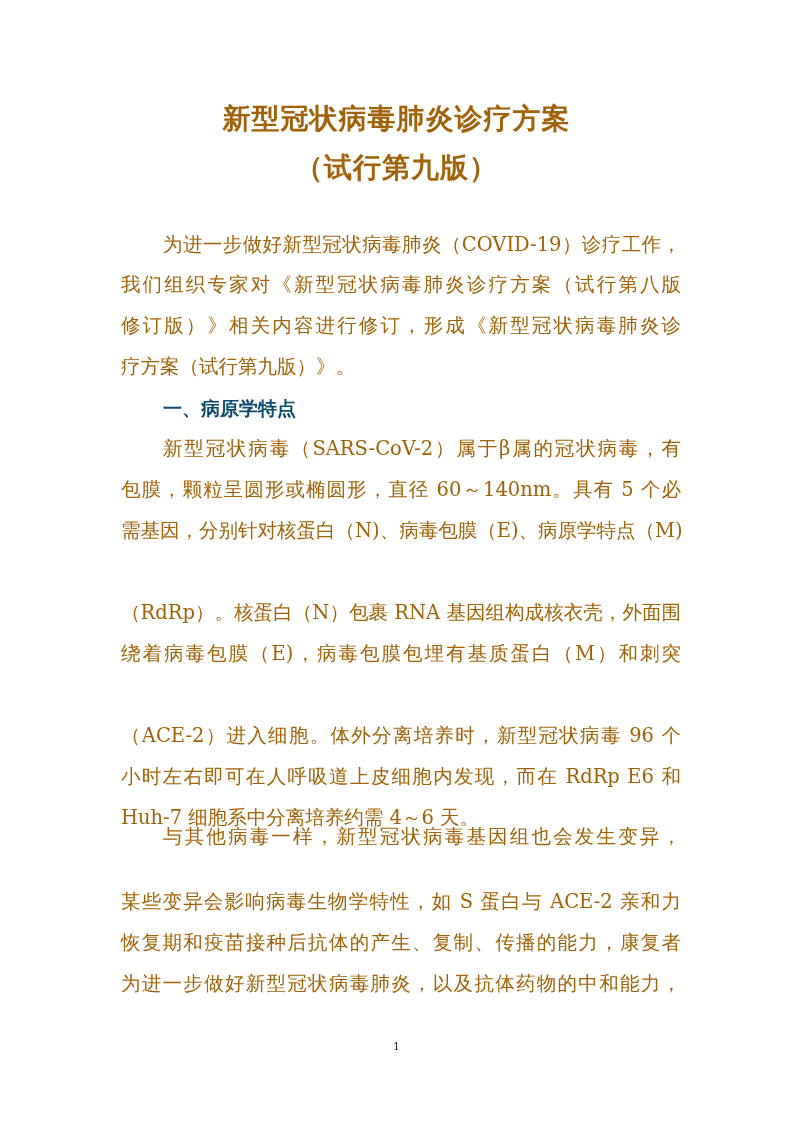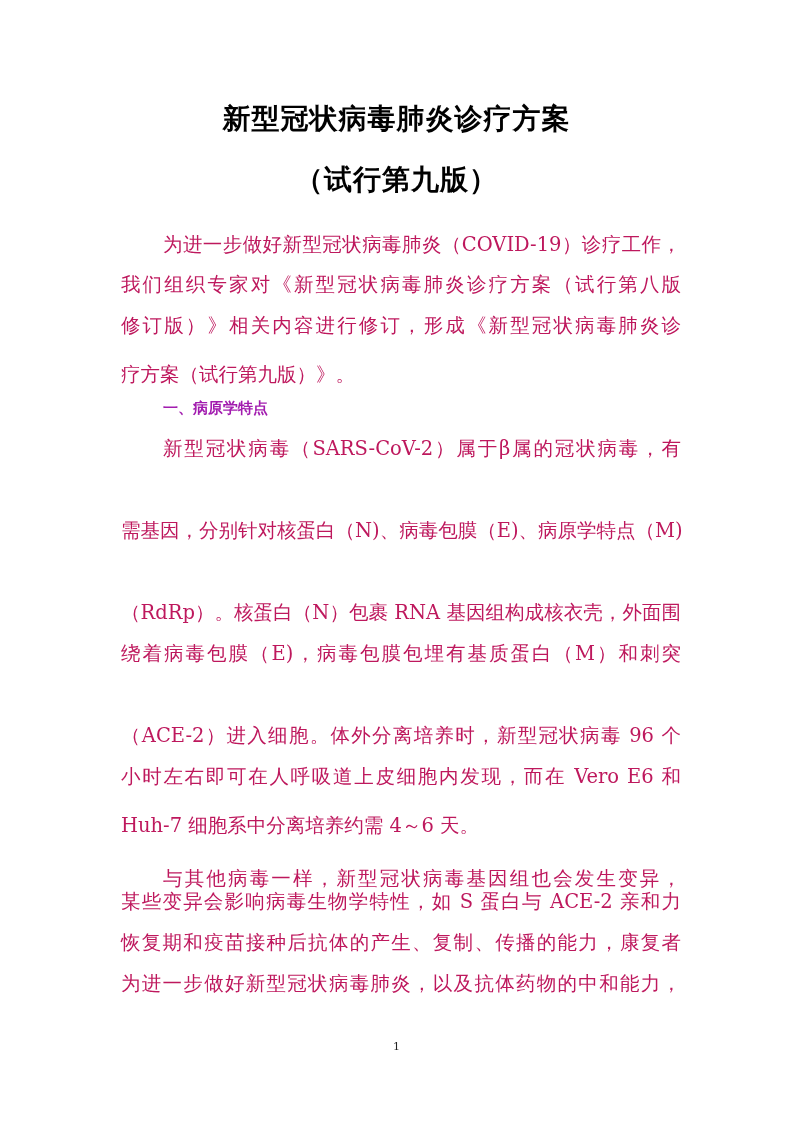--- a/index.html
+++ b/index.html
@@ -1,55 +1,56 @@
 <!DOCTYPE html>
 <html><head>
 <meta charset="utf-8">
 <style>
   html, body { margin: 0; padding: 0; background: #ffffff; }
   body { width: 793px; height: 1122px; position: relative; overflow: hidden;
          font-family: "DejaVu Serif", "Liberation Serif", serif; color: #1a1a1a; }
   .page { position: absolute; left: 0; top: 0; width: 793px; height: 1122px; }
   .title { position: absolute; left: 0; width: 793px; text-align: center;
            font-family: "DejaVu Sans", "Liberation Sans", sans-serif; font-weight: bold;
-           font-size: 28px; color: #000000; letter-spacing: 1px; }
+           font-size: 28px; color: #a16207; letter-spacing: 1px; }
   .title.l1 { top: 100px; }
-  .title.l2 { top: 161px; }
+  .title.l2 { top: 149px; }
   .line { position: absolute; left: 121px; width: 560px; font-size: 19.5px;
           line-height: 30px; white-space: nowrap; text-align: justify;
-          text-align-last: justify; color: #be185d; }
+          text-align-last: justify; color: #a16207; }
   .line.indent { left: 163px; width: 518px; }
-  .line.last { text-align-last: left; margin-top: 8px; }
+  .line.last { text-align-last: left; }
   .heading { position: absolute; left: 163px; font-family: "DejaVu Sans", "Liberation Sans", sans-serif;
-             font-weight: bold; font-size: 15px; line-height: 30px; color: #a21caf; }
+             font-weight: bold; font-size: 19px; line-height: 30px; color: #0c4a6e; }
   .page-number { position: absolute; left: 0; width: 793px; top: 1040px; text-align: center;
                  font-size: 11px; color: #222; }
 </style>
 </head>
 <body>
 
 <div class="page">
 
   <div class="title l1">新型冠状病毒肺炎诊疗方案</div>
   <div class="title l2">（试行第九版）</div>
 
   <div class="line indent" style="top:230px">为进一步做好新型冠状病毒肺炎（COVID-19）诊疗工作，</div>
   <div class="line" style="top:311px">修订版）》相关内容进行修订，形成《新型冠状病毒肺炎诊</div>
   <div class="line" style="top:270px">我们组织专家对《新型冠状病毒肺炎诊疗方案（试行第八版</div>
   <div class="line last" style="top:352px">疗方案（试行第九版）》。</div>
 
   <div class="heading" style="top:393px">一、病原学特点</div>
 
   <div class="line indent" style="top:434px">新型冠状病毒（SARS-CoV-2）属于β属的冠状病毒，有</div>
+  <div class="line" style="top:475px">包膜，颗粒呈圆形或椭圆形，直径 60～140nm。具有 5 个必</div>
   <div class="line" style="top:516px">需基因，分别针对核蛋白（N)、病毒包膜（E)、病原学特点（M)</div>
   <div class="line" style="top:639px">绕着病毒包膜（E)，病毒包膜包埋有基质蛋白（M）和刺突</div>
   <div class="line" style="top:598px">（RdRp）。核蛋白（N）包裹 RNA 基因组构成核衣壳，外面围</div>
   <div class="line" style="top:721px">（ACE-2）进入细胞。体外分离培养时，新型冠状病毒 96 个</div>
-  <div class="line" style="top:762px">小时左右即可在人呼吸道上皮细胞内发现，而在 Vero E6 和</div>
+  <div class="line" style="top:762px">小时左右即可在人呼吸道上皮细胞内发现，而在 RdRp E6 和</div>
   <div class="line last" style="top:803px">Huh-7 细胞系中分离培养约需 4～6 天。</div>
 
-  <div class="line indent" style="top:864px">与其他病毒一样，新型冠状病毒基因组也会发生变异，</div>
+  <div class="line indent" style="top:822px">与其他病毒一样，新型冠状病毒基因组也会发生变异，</div>
   <div class="line" style="top:887px">某些变异会影响病毒生物学特性，如 S 蛋白与 ACE-2 亲和力</div>
   <div class="line" style="top:928px">恢复期和疫苗接种后抗体的产生、复制、传播的能力，康复者</div>
   <div class="line" style="top:969px">为进一步做好新型冠状病毒肺炎，以及抗体药物的中和能力，</div>
 
   <div class="page-number">1</div>
 </div>
 
 </body></html>

